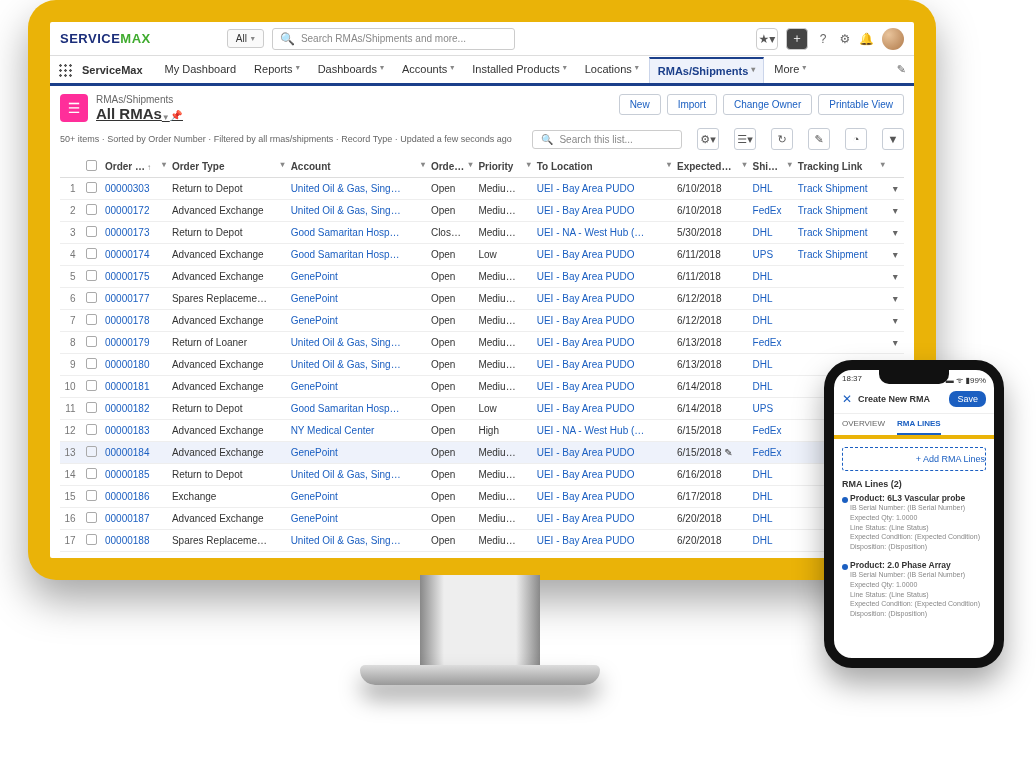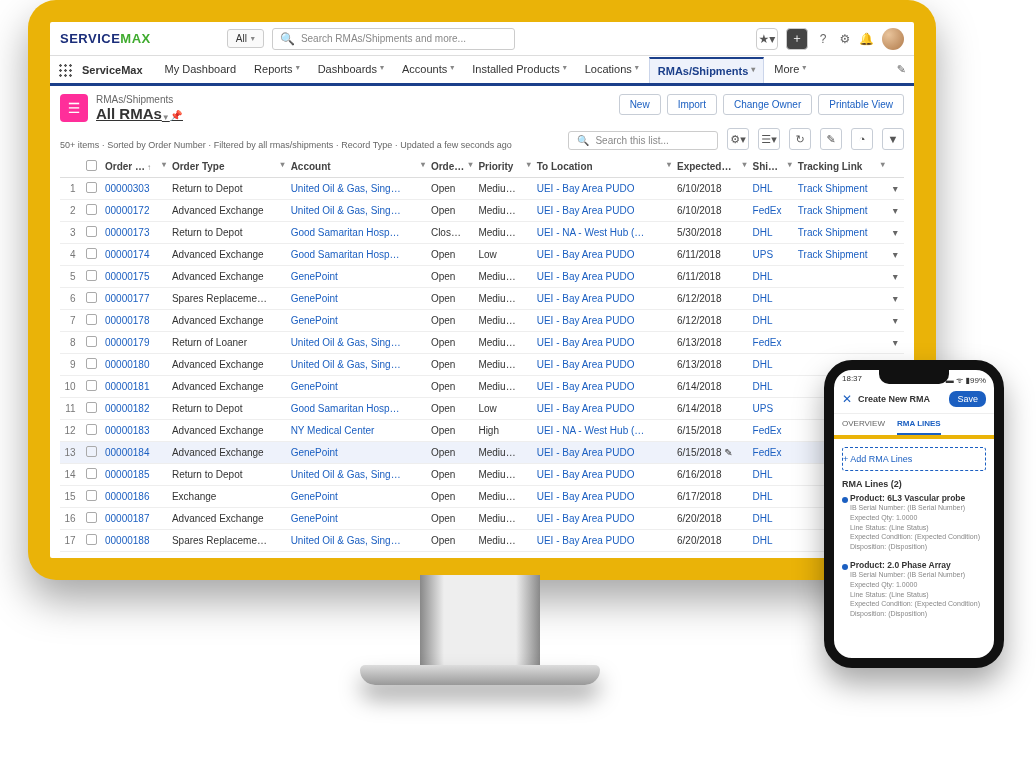--- a/index.html
+++ b/index.html
@@ -32,21 +32,21 @@
   .edit-pen{margin-left:auto;color:#666;}
 
   
   .canvas{padding:8px 10px;}
   .listhdr{display:flex;align-items:flex-start;gap:8px;}
   .obj-ico{width:28px;height:28px;background:#ff2e9a;border-radius:4px;display:flex;align-items:center;justify-content:center;color:#fff;font-size:14px;}
   .crumb{font-size:10px;color:#666;}
   .viewname{font-size:15px;font-weight:700;display:flex;align-items:flex-end;text-decoration:underline;}
   .hdr-actions{margin-left:auto;display:flex;gap:6px;}
   .btn{border:1px solid #c7cdd6;border-radius:3px;padding:4px 10px;font-size:10px;background:#fff;color:#1b5fc1;cursor:pointer;}
-  .subline{display:flex;align-items:flex-end;margin-top:6px;gap:9px;color:#666;font-size:9px;}
+  .subline{display:flex;align-items:center;margin-top:6px;gap:15px;color:#666;font-size:9px;}
   .search-list{margin-left:auto;display:flex;align-items:center;border:1px solid #ccc;border-radius:3px;padding:3px 8px;color:#888;font-size:10px;gap:6px;width:150px;}
   .tool{width:22px;height:22px;border:1px solid #c7cdd6;border-radius:3px;display:inline-flex;align-items:center;justify-content:center;color:#555;font-size:11px;}
 
   
   table{width:100%;border-collapse:collapse;margin-top:6px;table-layout:fixed;}
   th{font-size:10px;font-weight:600;text-align:left;padding:4px 4px;border-bottom:1px solid #ddd;color:#444;position:relative;white-space:nowrap;overflow:hidden;text-overflow:ellipsis;}
   th .sort{color:#888;font-size:8px;margin-left:2px;}
   th .colchev{position:absolute;right:2px;top:4px;color:#888;font-size:8px;}
   td{font-size:10px;padding:4px 4px;border-bottom:1px solid #eee;white-space:nowrap;overflow:hidden;text-overflow:ellipsis;vertical-align:middle;}
   tr.sel td{background:#eef2fb;}
@@ -59,21 +59,21 @@
   .phone{position:absolute;right:32px;top:360px;width:180px;height:308px;background:#fff;border:10px solid #111;border-radius:28px;box-shadow:0 16px 30px rgba(0,0,0,.35);overflow:hidden;font-size:9px;color:#333;}
   .notch{position:absolute;left:50%;top:0;transform:translateX(-50%);width:70px;height:14px;background:#111;border-radius:0 0 10px 10px;}
   .ph-status{display:flex;justify-content:space-between;padding:4px 8px 0;font-size:8px;color:#333;}
   .ph-hdr{display:flex;align-items:center;gap:6px;padding:6px 8px;border-bottom:1px solid #eee;}
   .ph-hdr .x{color:#1b5fc1;font-size:12px;}
   .ph-hdr .ttl{font-weight:700;flex:1;}
   .save{background:#1b5fc1;color:#fff;border-radius:7px;padding:3px 8px;font-size:9px;}
   .ph-tabs{display:flex;gap:12px;padding:0 8px;border-bottom:4px solid #eab308;font-size:8px;}
   .ph-tab{padding:5px 0;color:#666;}
   .ph-tab.act{color:#1b5fc1;border-bottom:2px solid #1b5fc1;font-weight:600;}
-  .addbox{margin:8px;border:1.5px dashed #1b5fc1;color:#1b5fc1;text-align:left;padding:6px 0;border-radius:3px;font-size:9px;}
+  .addbox{margin:8px;border:1.5px dashed #1b5fc1;color:#1b5fc1;text-align:right;padding:6px 0;border-radius:3px;font-size:9px;}
   .sect{padding:0 8px;font-weight:700;font-size:9px;margin-top:4px;}
   .card{margin:4px 8px 8px;border-left:0;padding-left:8px;position:relative;}
   .card:before{content:"";position:absolute;left:0;top:4px;width:6px;height:6px;border-radius:50%;background:#1b5fc1;}
   .card .pt{font-weight:700;font-size:8.5px;}
   .card .ln{color:#888;font-size:7px;line-height:1.4;}
 </style>
 </head>
 <body>
 
 <div class="monitor-bezel">

